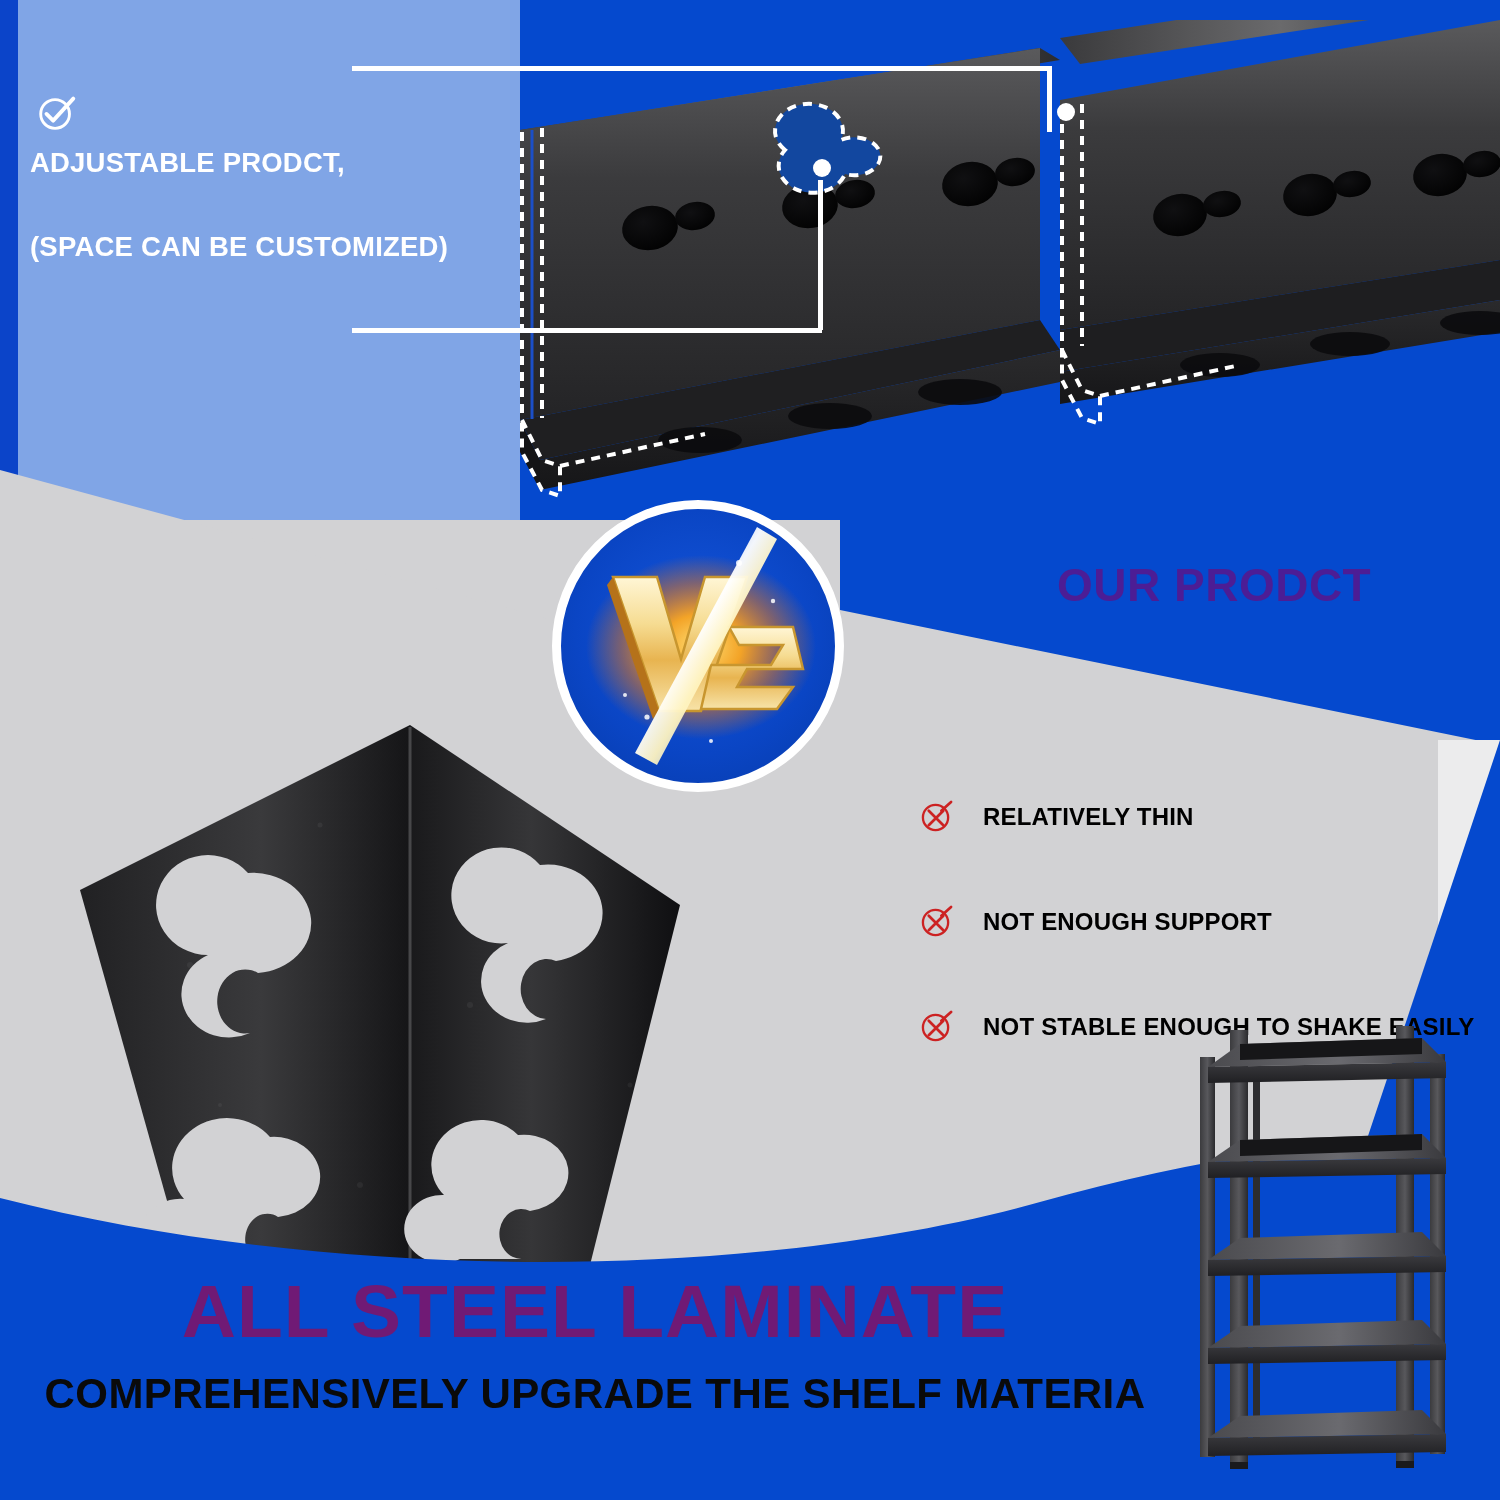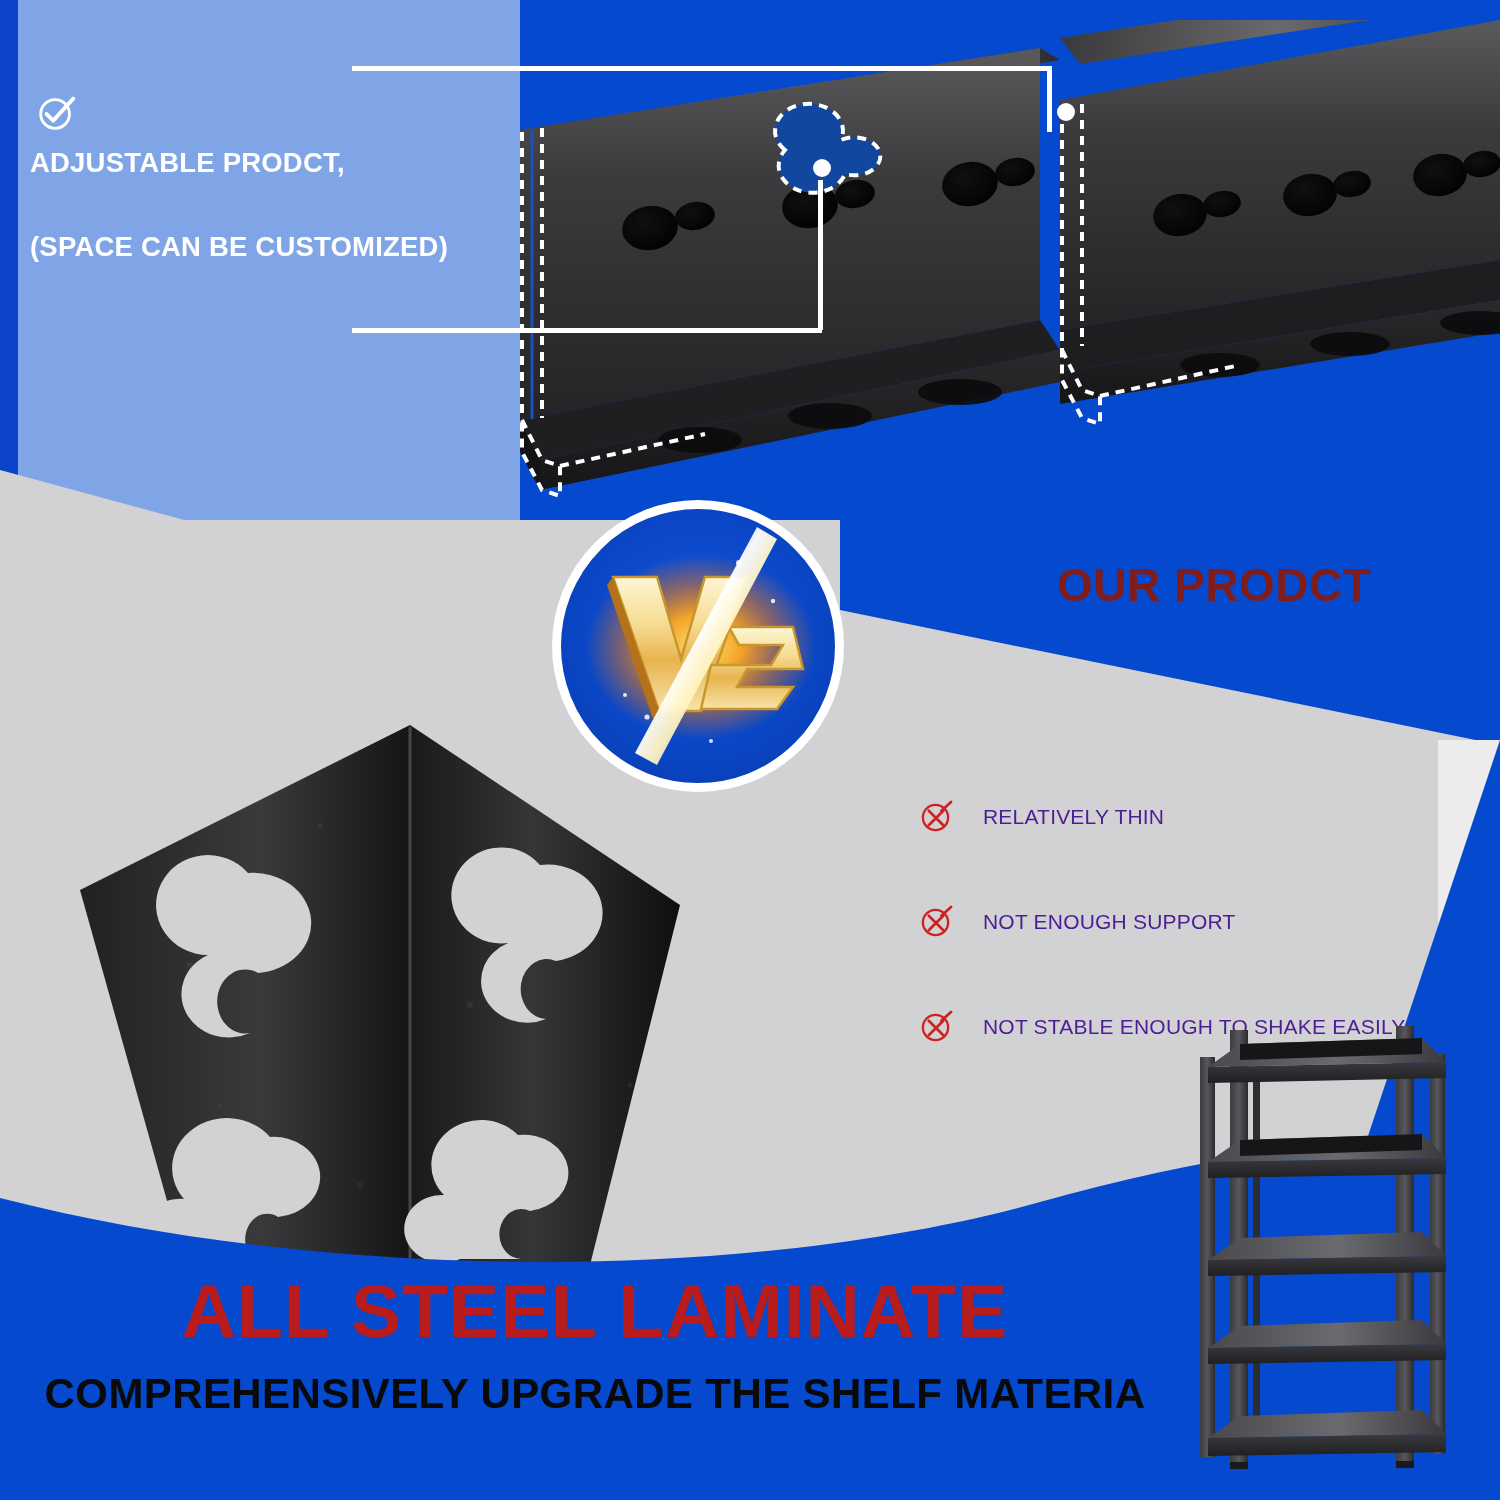--- a/index.html
+++ b/index.html
@@ -69,21 +69,21 @@
     background:radial-gradient(circle at 50% 45%,#1556dd 0%,#0a45c4 60%,#063aa8 100%);
     border:9px solid #ffffff;
     box-sizing:border-box;
     z-index:20;
     overflow:hidden;
   }
 
   
   .our-prodct{
     position:absolute;left:1057px;top:558px;
-    color:#7f1d1d;font-size:46px;font-weight:bold;letter-spacing:.5px;
+    color:#4c1d95;font-size:46px;font-weight:bold;letter-spacing:.5px;
     z-index:8;white-space:nowrap;
   }
   .orthers-prodct{
     position:absolute;left:36px;top:655px;
     color:#0d0d0d;font-size:46px;font-weight:bold;letter-spacing:.5px;
     z-index:8;white-space:nowrap;
   }
 
   
   .mid-gray{
@@ -110,34 +110,34 @@
     clip-path:polygon(160px 0,160px 480px,0 480px);
   }
 
   
   .cons{
     position:absolute;left:920px;top:800px;width:540px;z-index:9;
   }
   .con-row{display:flex;align-items:center;margin-bottom:72px;}
   .x-icon{width:33px;height:33px;flex:0 0 33px;margin-right:30px;}
   .con-text{
-    color:#4c1d95;font-size:21px;font-weight:normal;letter-spacing:.2px;
+    color:#000000;font-size:24px;font-weight:bold;letter-spacing:.2px;
     white-space:nowrap;
   }
 
   
   .bottom-banner{
     position:absolute;left:0;top:1150px;width:1500px;height:350px;
     background:#0549ce;
     z-index:12;
     clip-path:path("M0,48 C340,135 760,130 1040,52 C1190,10 1320,-10 1500,-22 L1500,350 L0,350 Z");
   }
   .banner-title{
     position:absolute;left:0;top:1268px;width:1190px;
-    text-align:center;color:#b91c1c;
+    text-align:center;color:#701a75;
     font-size:75px;font-weight:bold;letter-spacing:1px;
     z-index:16;
   }
   .banner-sub{
     position:absolute;left:0;top:1370px;width:1190px;
     text-align:center;color:#0a0a0a;
     font-size:42px;font-weight:bold;letter-spacing:.4px;
     z-index:16;
   }
 

